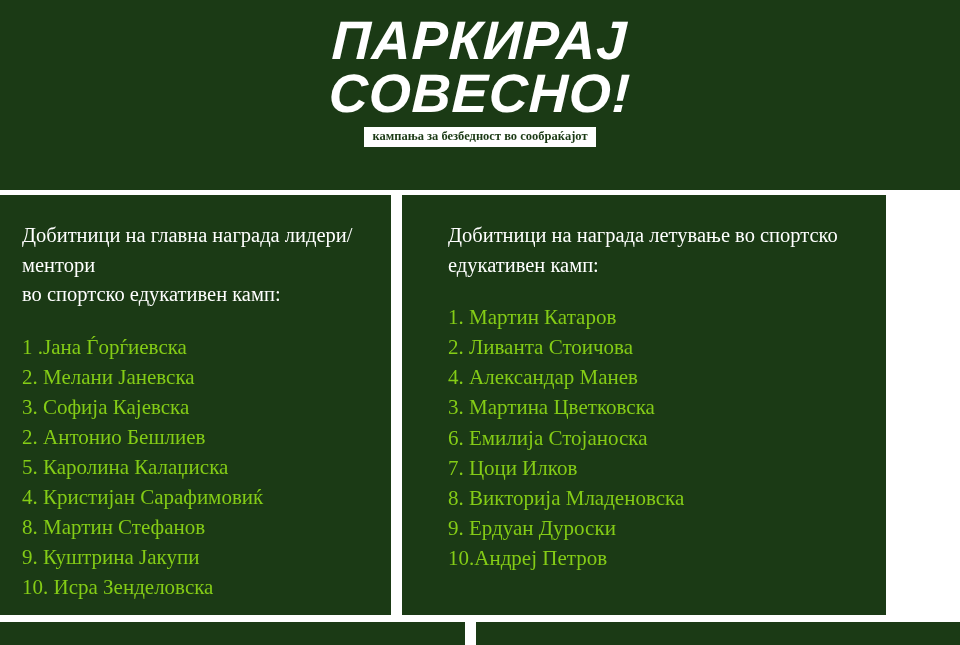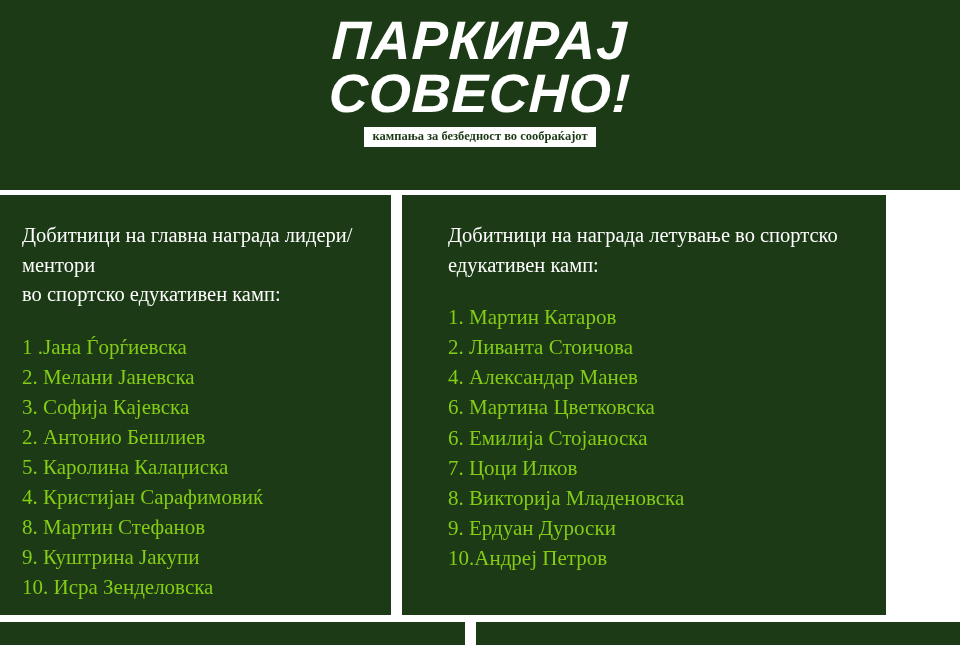--- a/index.html
+++ b/index.html
@@ -194,21 +194,21 @@
 
     <div class="panel-divider"></div>
 
     <div class="panel panel-right">
       <div class="panel-title">Добитници на награда летување во спортско
   едукативен камп:</div>
       <ul class="winner-list">
         <li class="winner-item">1. Мартин Катаров</li>
         <li class="winner-item">2. Ливанта Стоичова</li>
         <li class="winner-item">4. Александар Манев</li>
-        <li class="winner-item">6. Мартина Цветковска</li>
+        <li class="winner-item">3. Мартина Цветковска</li>
         <li class="winner-item">6. Емилија Стојаноска</li>
         <li class="winner-item">7. Цоци Илков</li>
         <li class="winner-item">8. Викторија Младеновска</li>
         <li class="winner-item">9. Ердуан Дуроски</li>
         <li class="winner-item">10.Андреј Петров</li>
       </ul>
     </div>
 
   </div>
 

